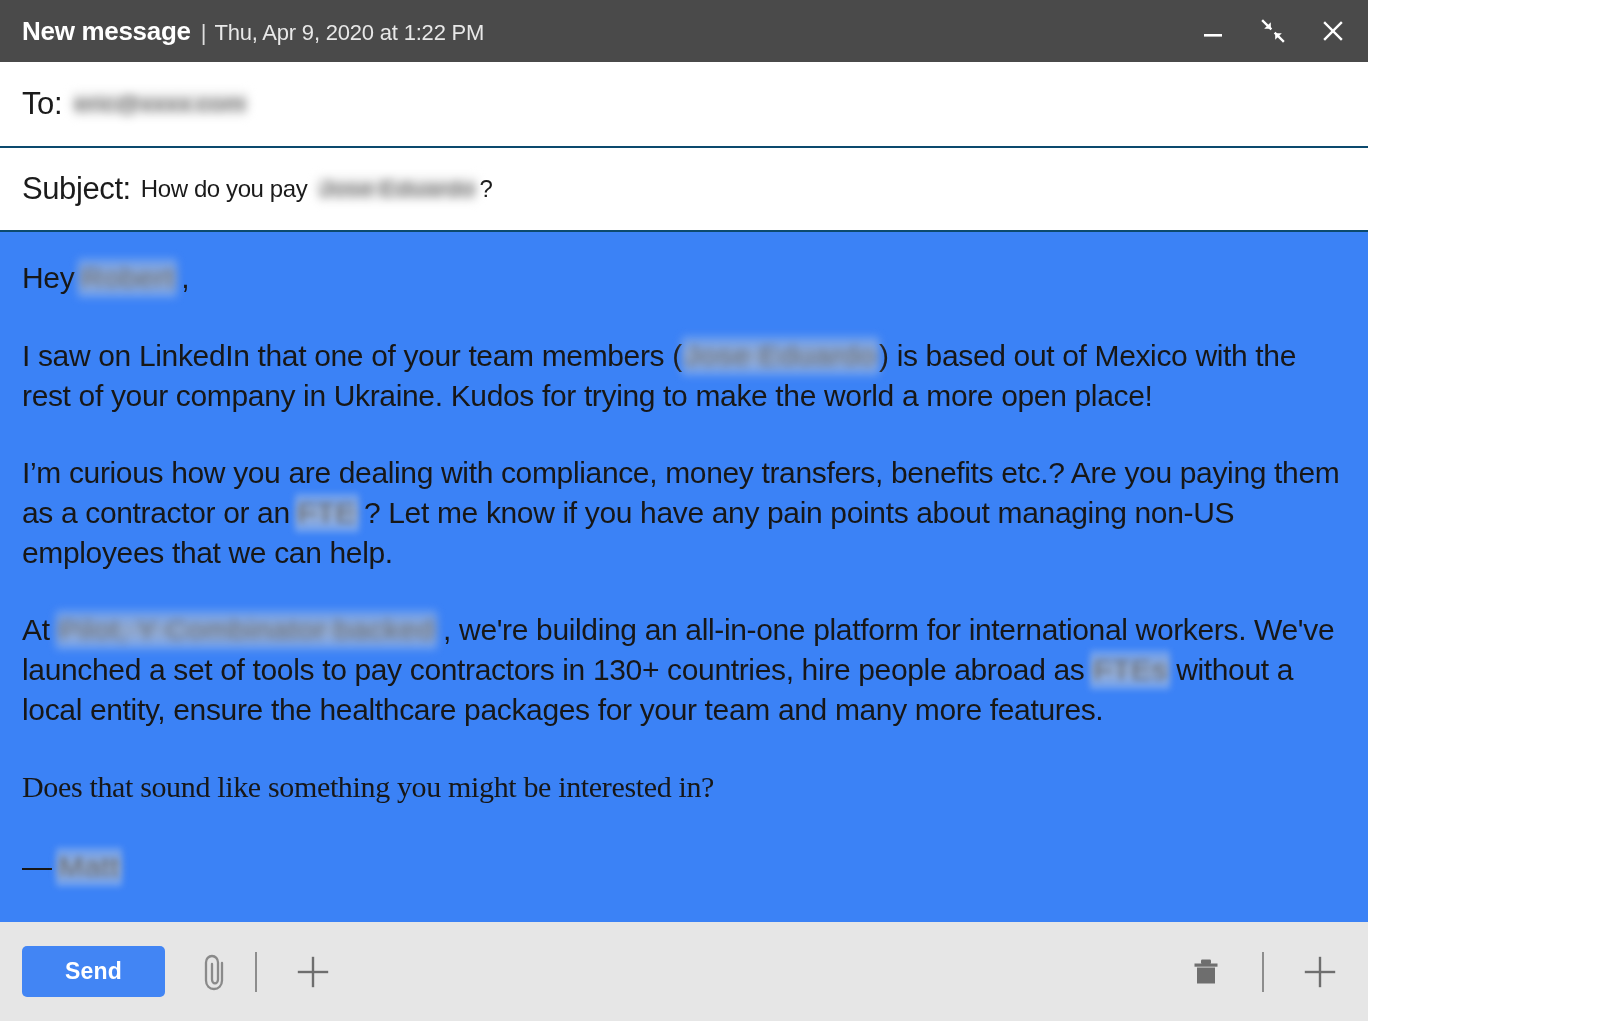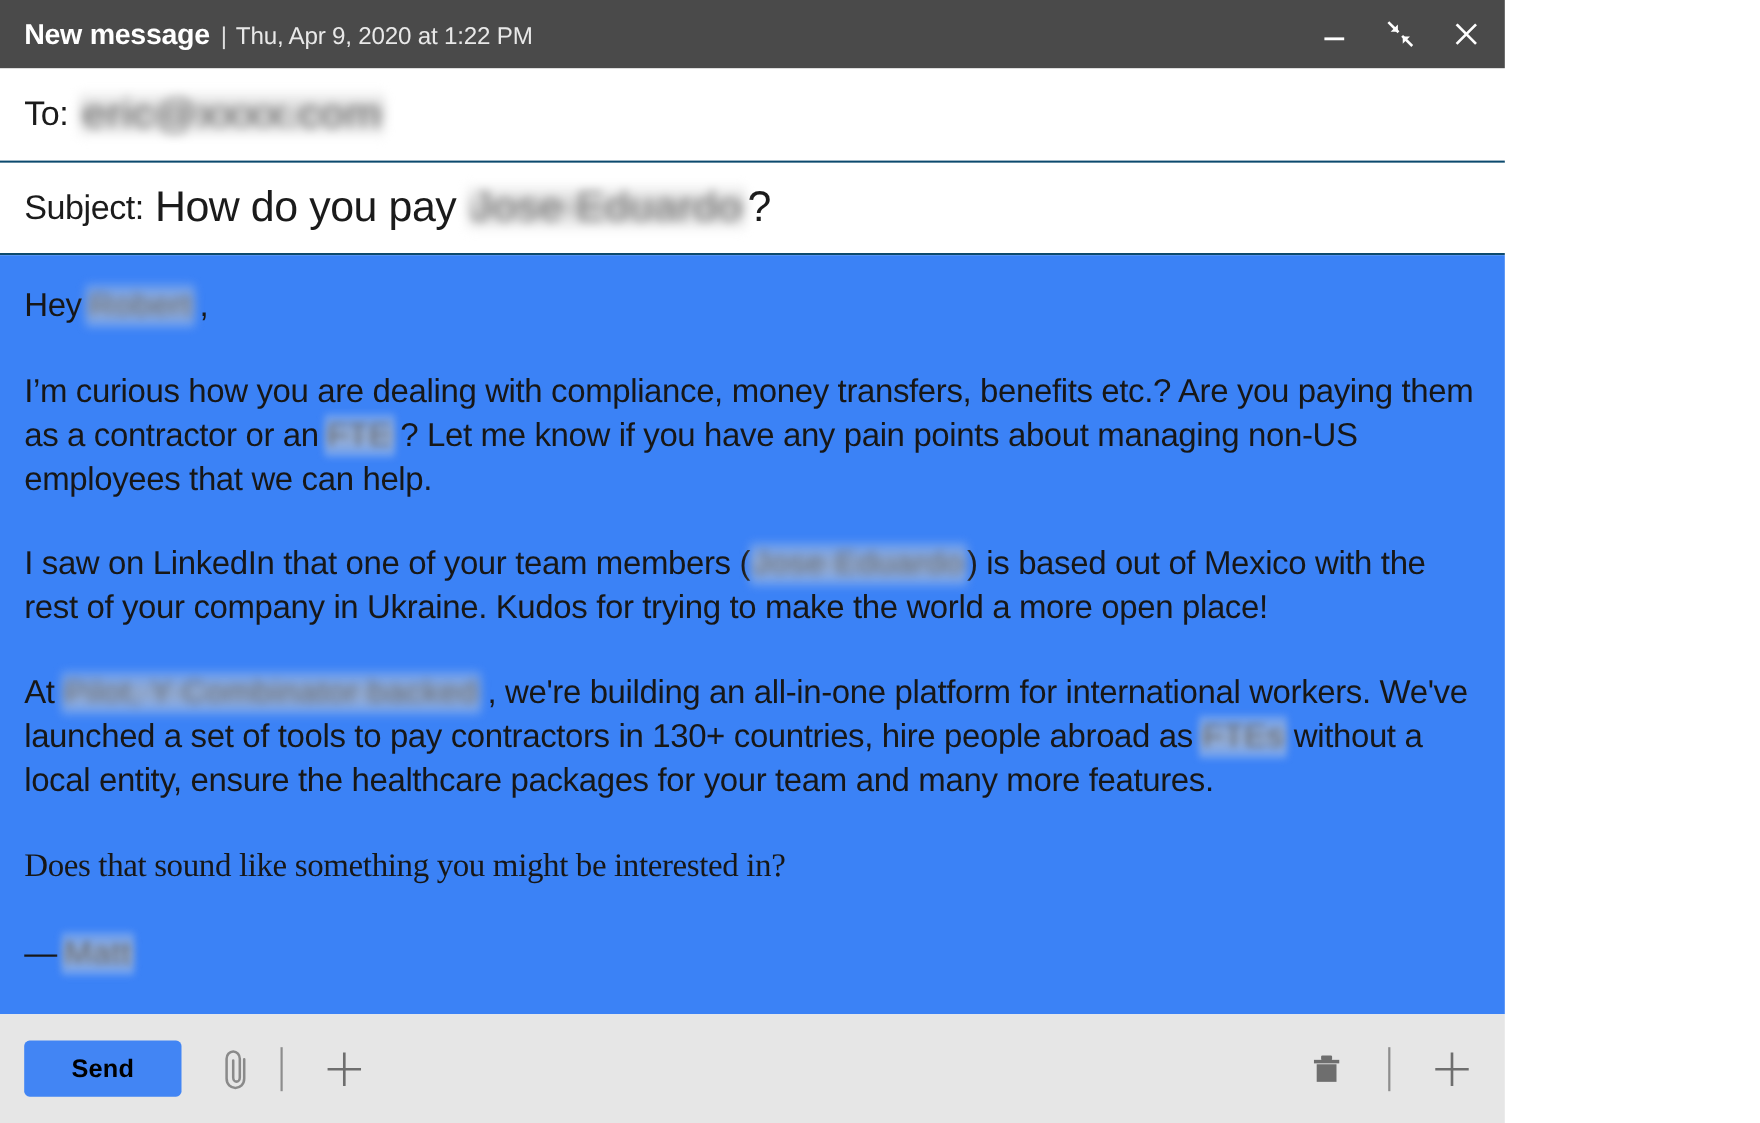--- a/index.html
+++ b/index.html
@@ -88,21 +88,21 @@
   .row-subject{ height: 82px; }
 
   .field-label {
     font-size: 31px;
     color: #1b1b1b;
     font-weight: 400;
     letter-spacing: -0.4px;
     white-space: nowrap;
   }
   .field-value {
-    font-size: 39px;
+    font-size: 24px;
     color: #1b1b1b;
     letter-spacing: -0.4px;
     margin-left: 10px;
     white-space: nowrap;
   }
 
   
   .redacted {
     display: inline-block;
     vertical-align: baseline;
@@ -159,21 +159,21 @@
     position: relative;
   }
   .toolbar-left, .toolbar-right {
     display: flex;
     align-items: center;
   }
   .toolbar-right { margin-left: auto; }
 
   .send-button {
     background: #4285f4;
-    color: #000000;
+    color: #ffffff;
     font-size: 23px;
     font-weight: bold;
     border: none;
     border-radius: 5px;
     padding: 0 26px;
     height: 51px;
     min-width: 143px;
     cursor: pointer;
     letter-spacing: 0.2px;
     font-family: "Liberation Sans", sans-serif;
@@ -251,23 +251,23 @@
     <span class="field-label">Subject:</span>
     <span class="field-value">How do you pay</span>
     <span class="field-value redacted">Jose Eduardo</span>
     <span class="field-value" style="margin-left:2px;">?</span>
   </div>
 
   <div class="body-area">
 
     <p class="para greeting"><span>Hey</span><span class="redacted" style="margin:0 4px;">Robert</span><span>,</span></p>
 
+    <p class="para"><span>I saw on LinkedIn that one of your team members (</span><span class="redacted">Jose Eduardo</span><span>) is based out of Mexico with the rest of your company in Ukraine. Kudos for trying to make the world a more open place!</span></p>
+
     <p class="para"><span>I’m curious how you are dealing with compliance, money transfers, benefits etc.? Are you paying them as a contractor or an</span><span class="redacted sm" style="margin:0 5px;">FTE</span><span>? Let me know if you have any pain points about managing non-US employees that we can help.</span></p>
-
-    <p class="para"><span>I saw on LinkedIn that one of your team members (</span><span class="redacted">Jose Eduardo</span><span>) is based out of Mexico with the rest of your company in Ukraine. Kudos for trying to make the world a more open place!</span></p>
 
     <p class="para"><span>At</span><span class="redacted" style="margin:0 6px;">Pilot, Y Combinator backed</span><span>, we're building an all-in-one platform for international workers. We've launched a set of tools to pay contractors in 130+ countries, hire people abroad as</span><span class="redacted sm" style="margin:0 6px;">FTEs</span><span>without a local entity, ensure the healthcare packages for your team and many more features.</span></p>
 
     <p class="para closing">Does that sound like something you might be interested in?</p>
 
     <p class="signature"><span>—</span><span class="redacted sm" style="margin-left:4px;">Matt</span></p>
 
   </div>
 
   <div class="toolbar">

